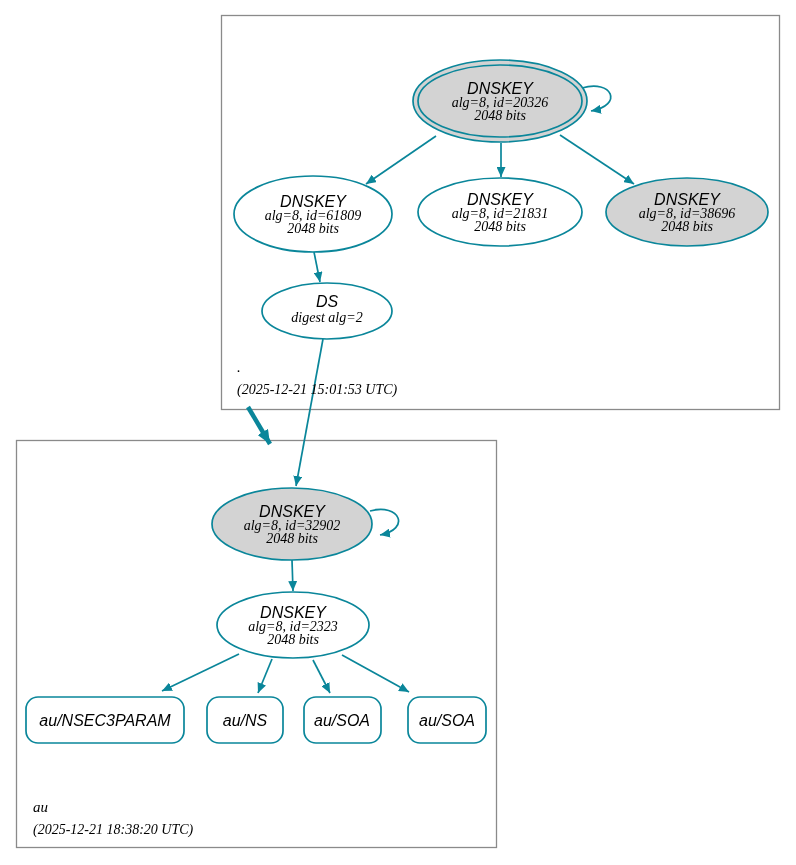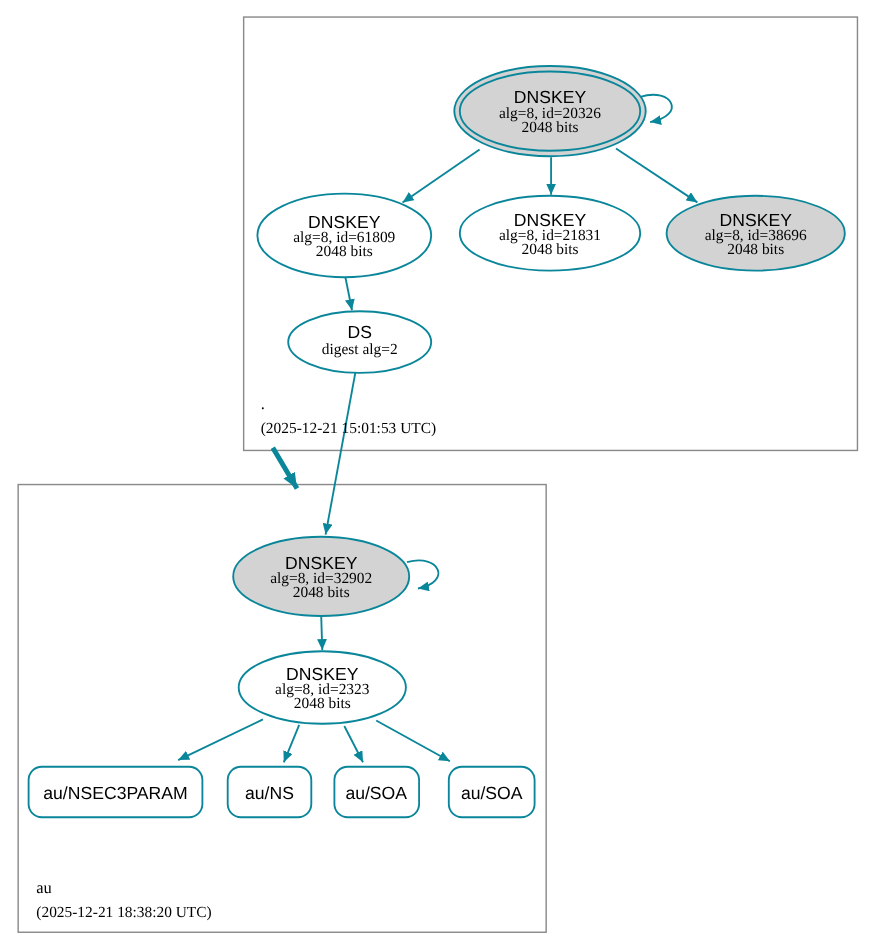--- a/index.html
+++ b/index.html
@@ -4,21 +4,21 @@
 <style>
   html, body {
     margin: 0;
     padding: 0;
     background: #ffffff;
     width: 796px;
     height: 865px;
     overflow: hidden;
     font-family: "Liberation Sans", sans-serif;
   }
-  #canvas-wrap { position: relative; width: 796px; height: 865px; }
+  #canvas-wrap { position: relative; width: 796px; height: 865px; font-style: italic; }
   svg { display: block; }
   .cluster {
     fill: #ffffff;
     stroke: #8a8a8a;
     stroke-width: 1.3;
   }
   .edge {
     stroke: #0a869a;
     stroke-width: 1.7;
     fill: none;

